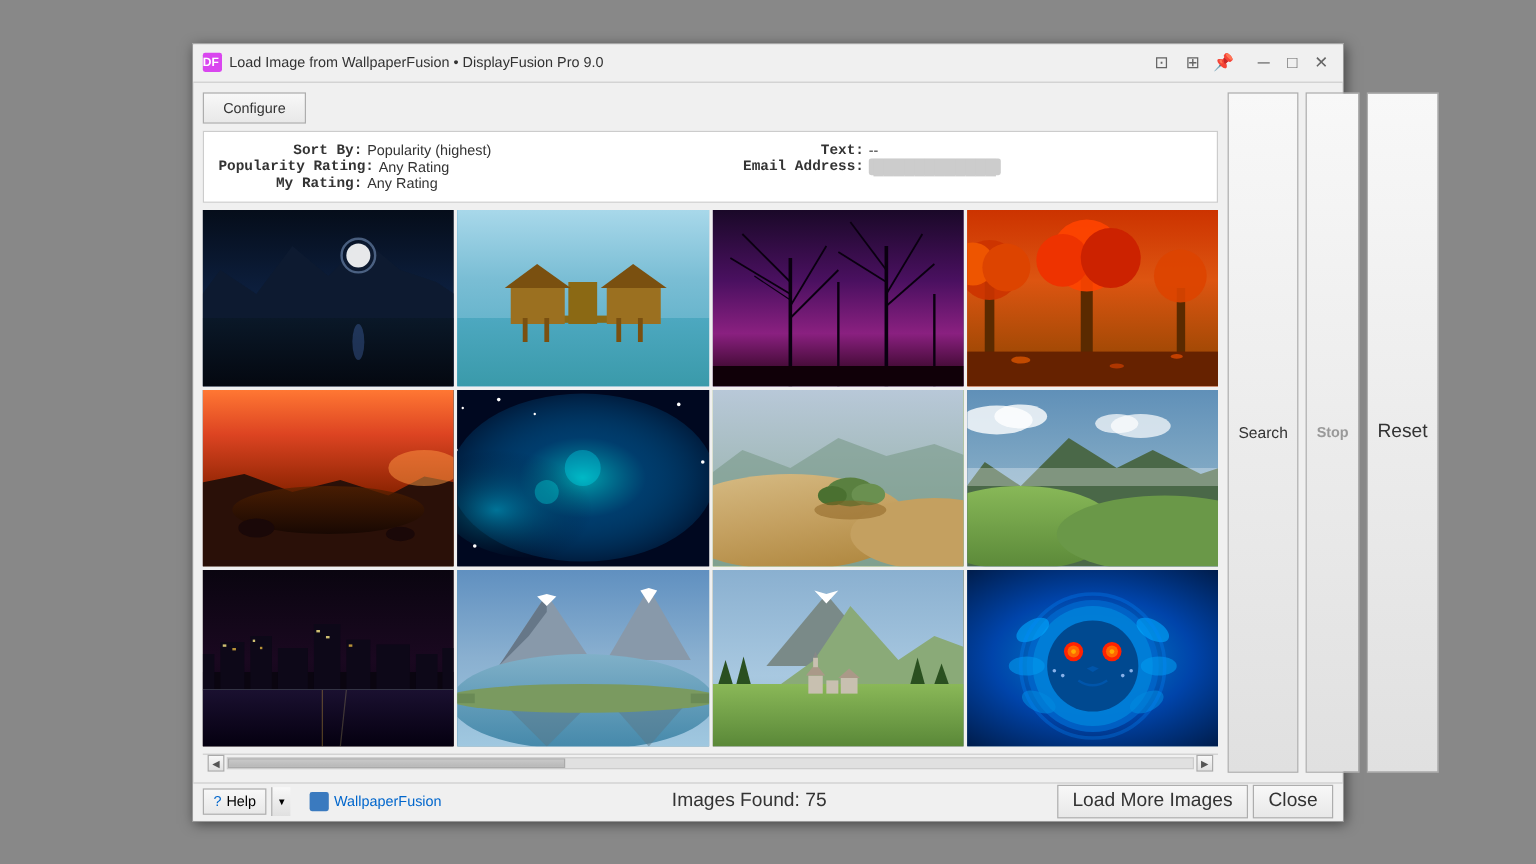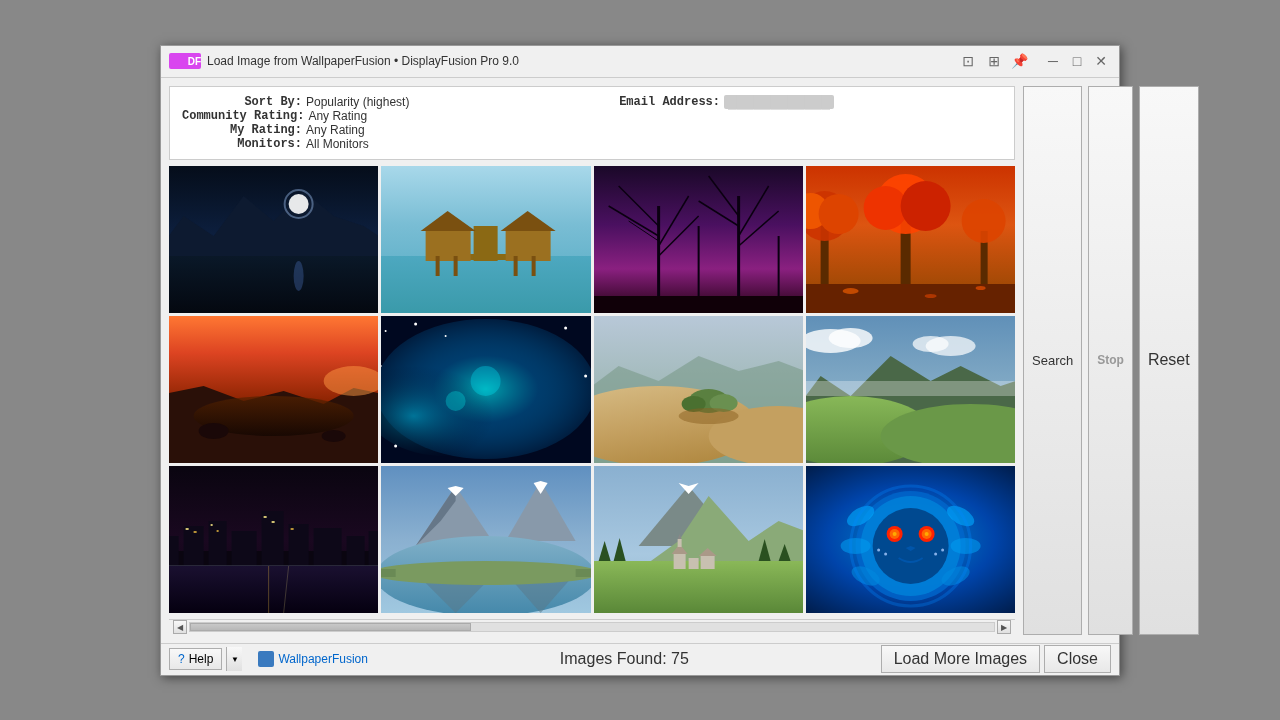--- a/index.html
+++ b/index.html
@@ -24,27 +24,27 @@
     .titlebar {
       background: #f0f0f0;
       border-bottom: 1px solid #ccc;
       display: flex;
       align-items: center;
       padding: 4px 8px;
       height: 32px;
       gap: 6px;
     }
     .titlebar-icon {
-      width: 32px;
+      width: 16px;
       height: 16px;
       background: #d946ef;
       border-radius: 2px;
       display: flex;
       align-items: center;
-      justify-content: flex-end;
+      justify-content: flex-start;
       color: white;
       font-size: 10px;
       font-weight: bold;
     }
     .titlebar-title {
       flex: 1;
       font-size: 12px;
       color: #333;
     }
     .titlebar-controls {
@@ -316,41 +316,44 @@
     <div class="titlebar-controls">
       <button class="titlebar-btn">─</button>
       <button class="titlebar-btn">□</button>
       <button class="titlebar-btn close">✕</button>
     </div>
   </div>
 
   <div class="content-area">
     <div class="main-panel">
 
+      <div class="toolbar">
+        <button class="configure-btn">Configure</button>
+      </div>
 
       <div class="filter-panel">
         <div>
           <div class="filter-row">
             <span class="filter-label">Sort By:</span>
             <span class="filter-value">Popularity (highest)</span>
           </div>
           <div class="filter-row">
-            <span class="filter-label">Community Rating:</span>
+            <span class="filter-label">Popularity Rating:</span>
             <span class="filter-value">Any Rating</span>
           </div>
           <div class="filter-row">
             <span class="filter-label">My Rating:</span>
             <span class="filter-value">Any Rating</span>
           </div>
+        </div>
+        <div>
           <div class="filter-row">
-            <span class="filter-label">Monitors:</span>
-            <span class="filter-value">All Monitors</span>
+            <span class="filter-label">Text:</span>
+            <span class="filter-value">--</span>
           </div>
-        </div>
-        <div>
           <div class="filter-row">
             <span class="filter-label">Email Address:</span>
             <span class="filter-value" style="background: #ccc; color: #ccc; border-radius: 2px; padding: 0 4px;">████████████</span>
           </div>
         </div>
       </div>
 
       <div class="image-grid">
 
         <div class="image-cell img-cell-1">

